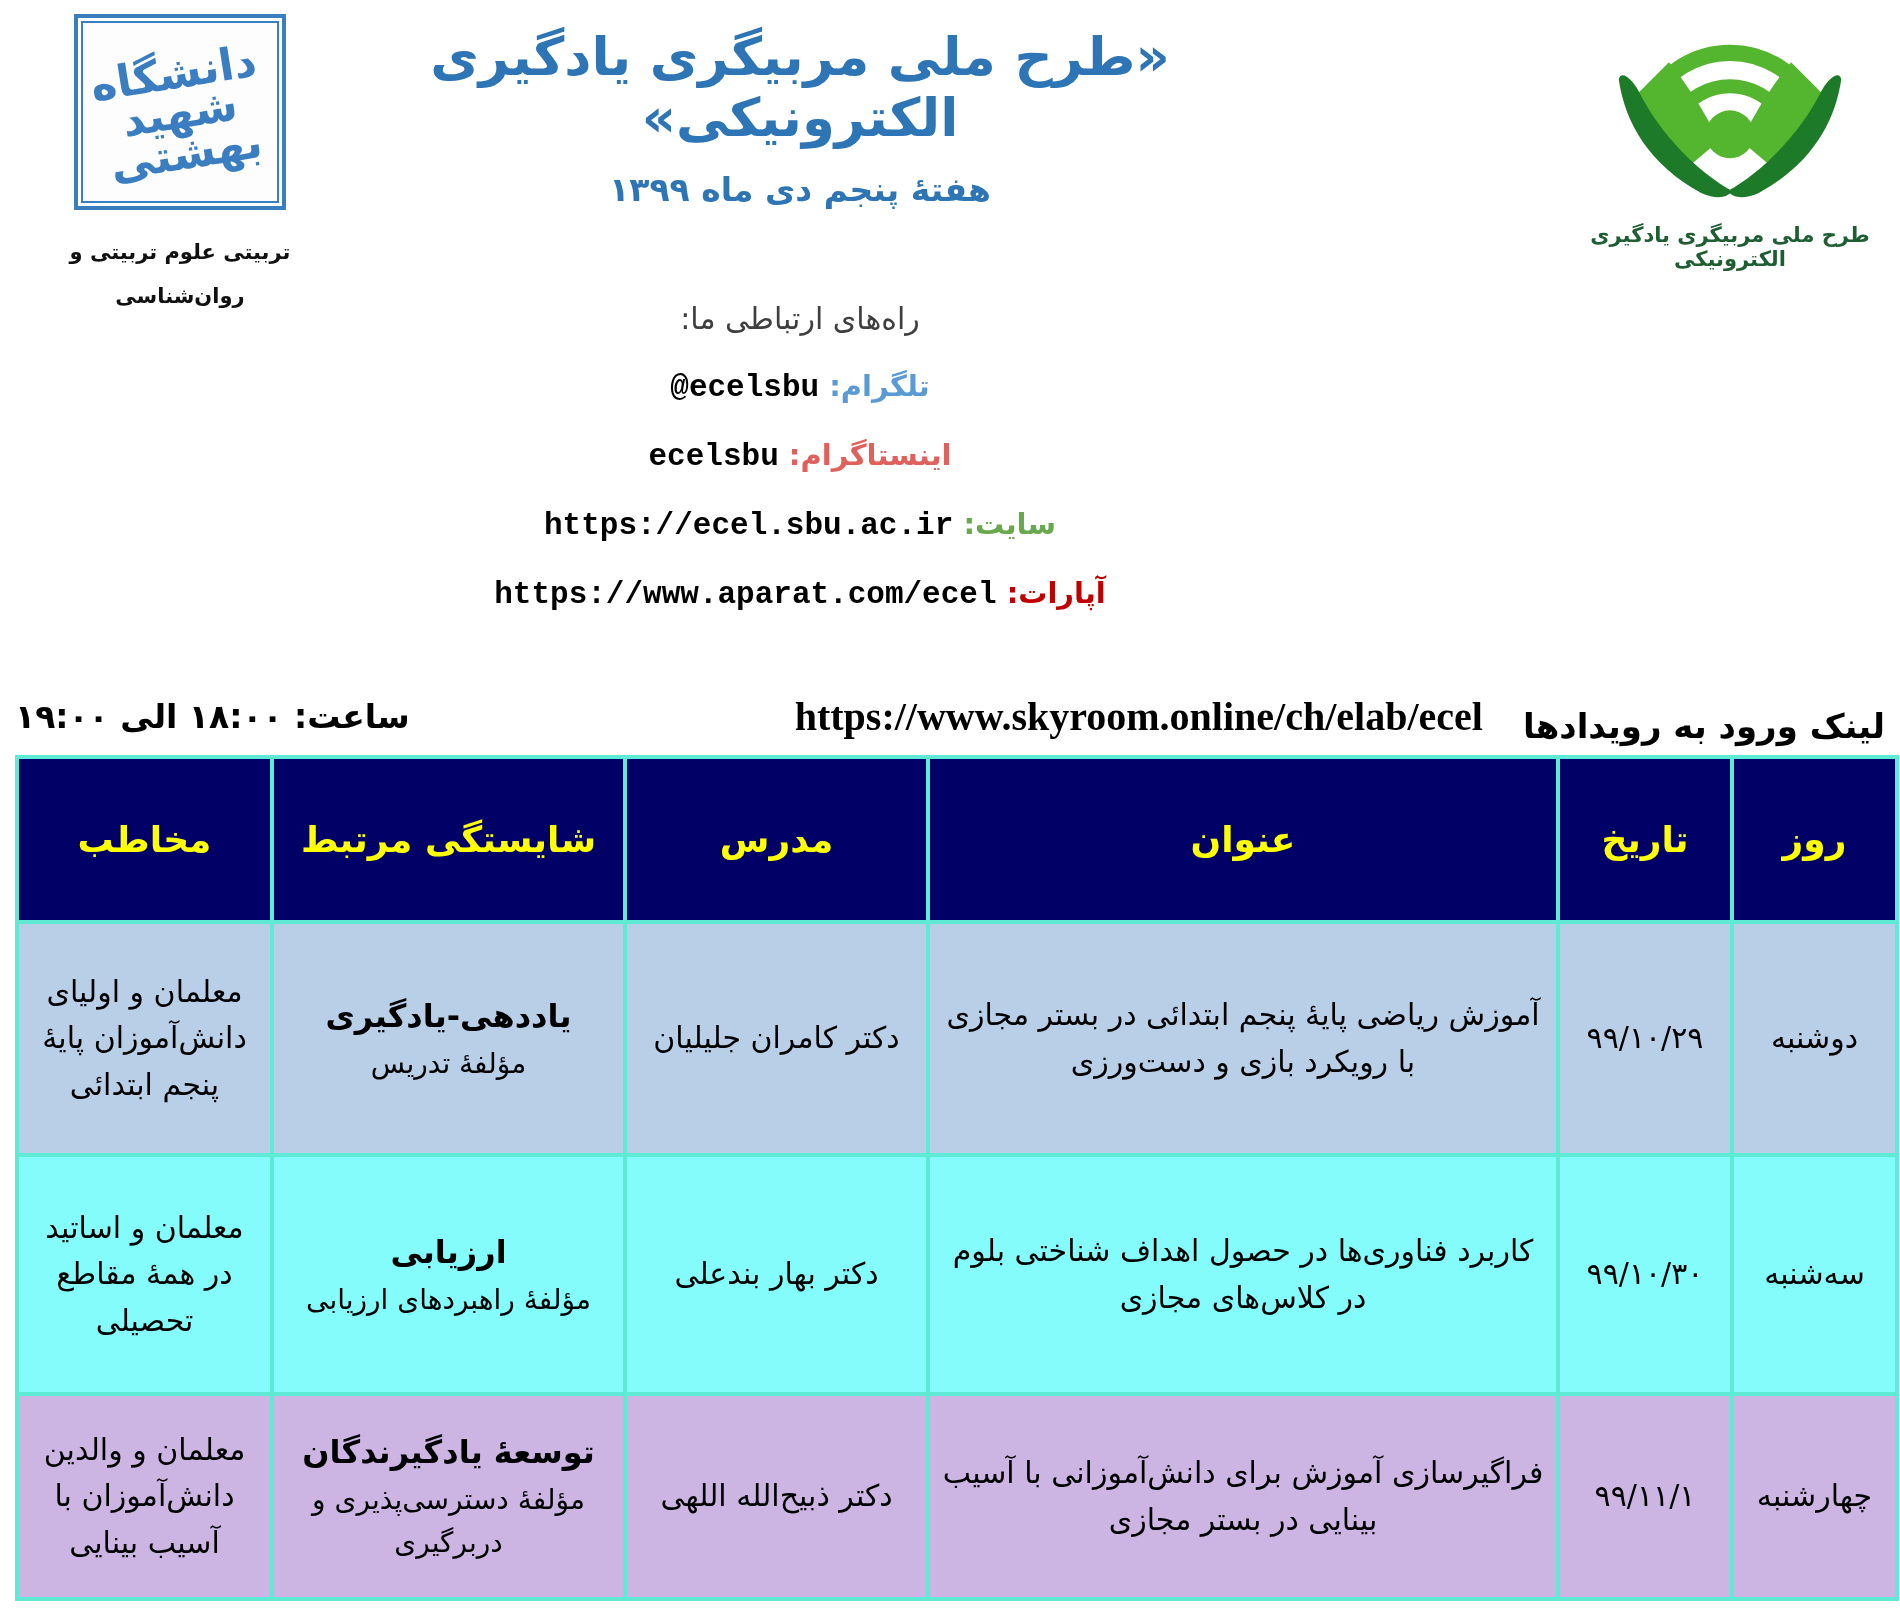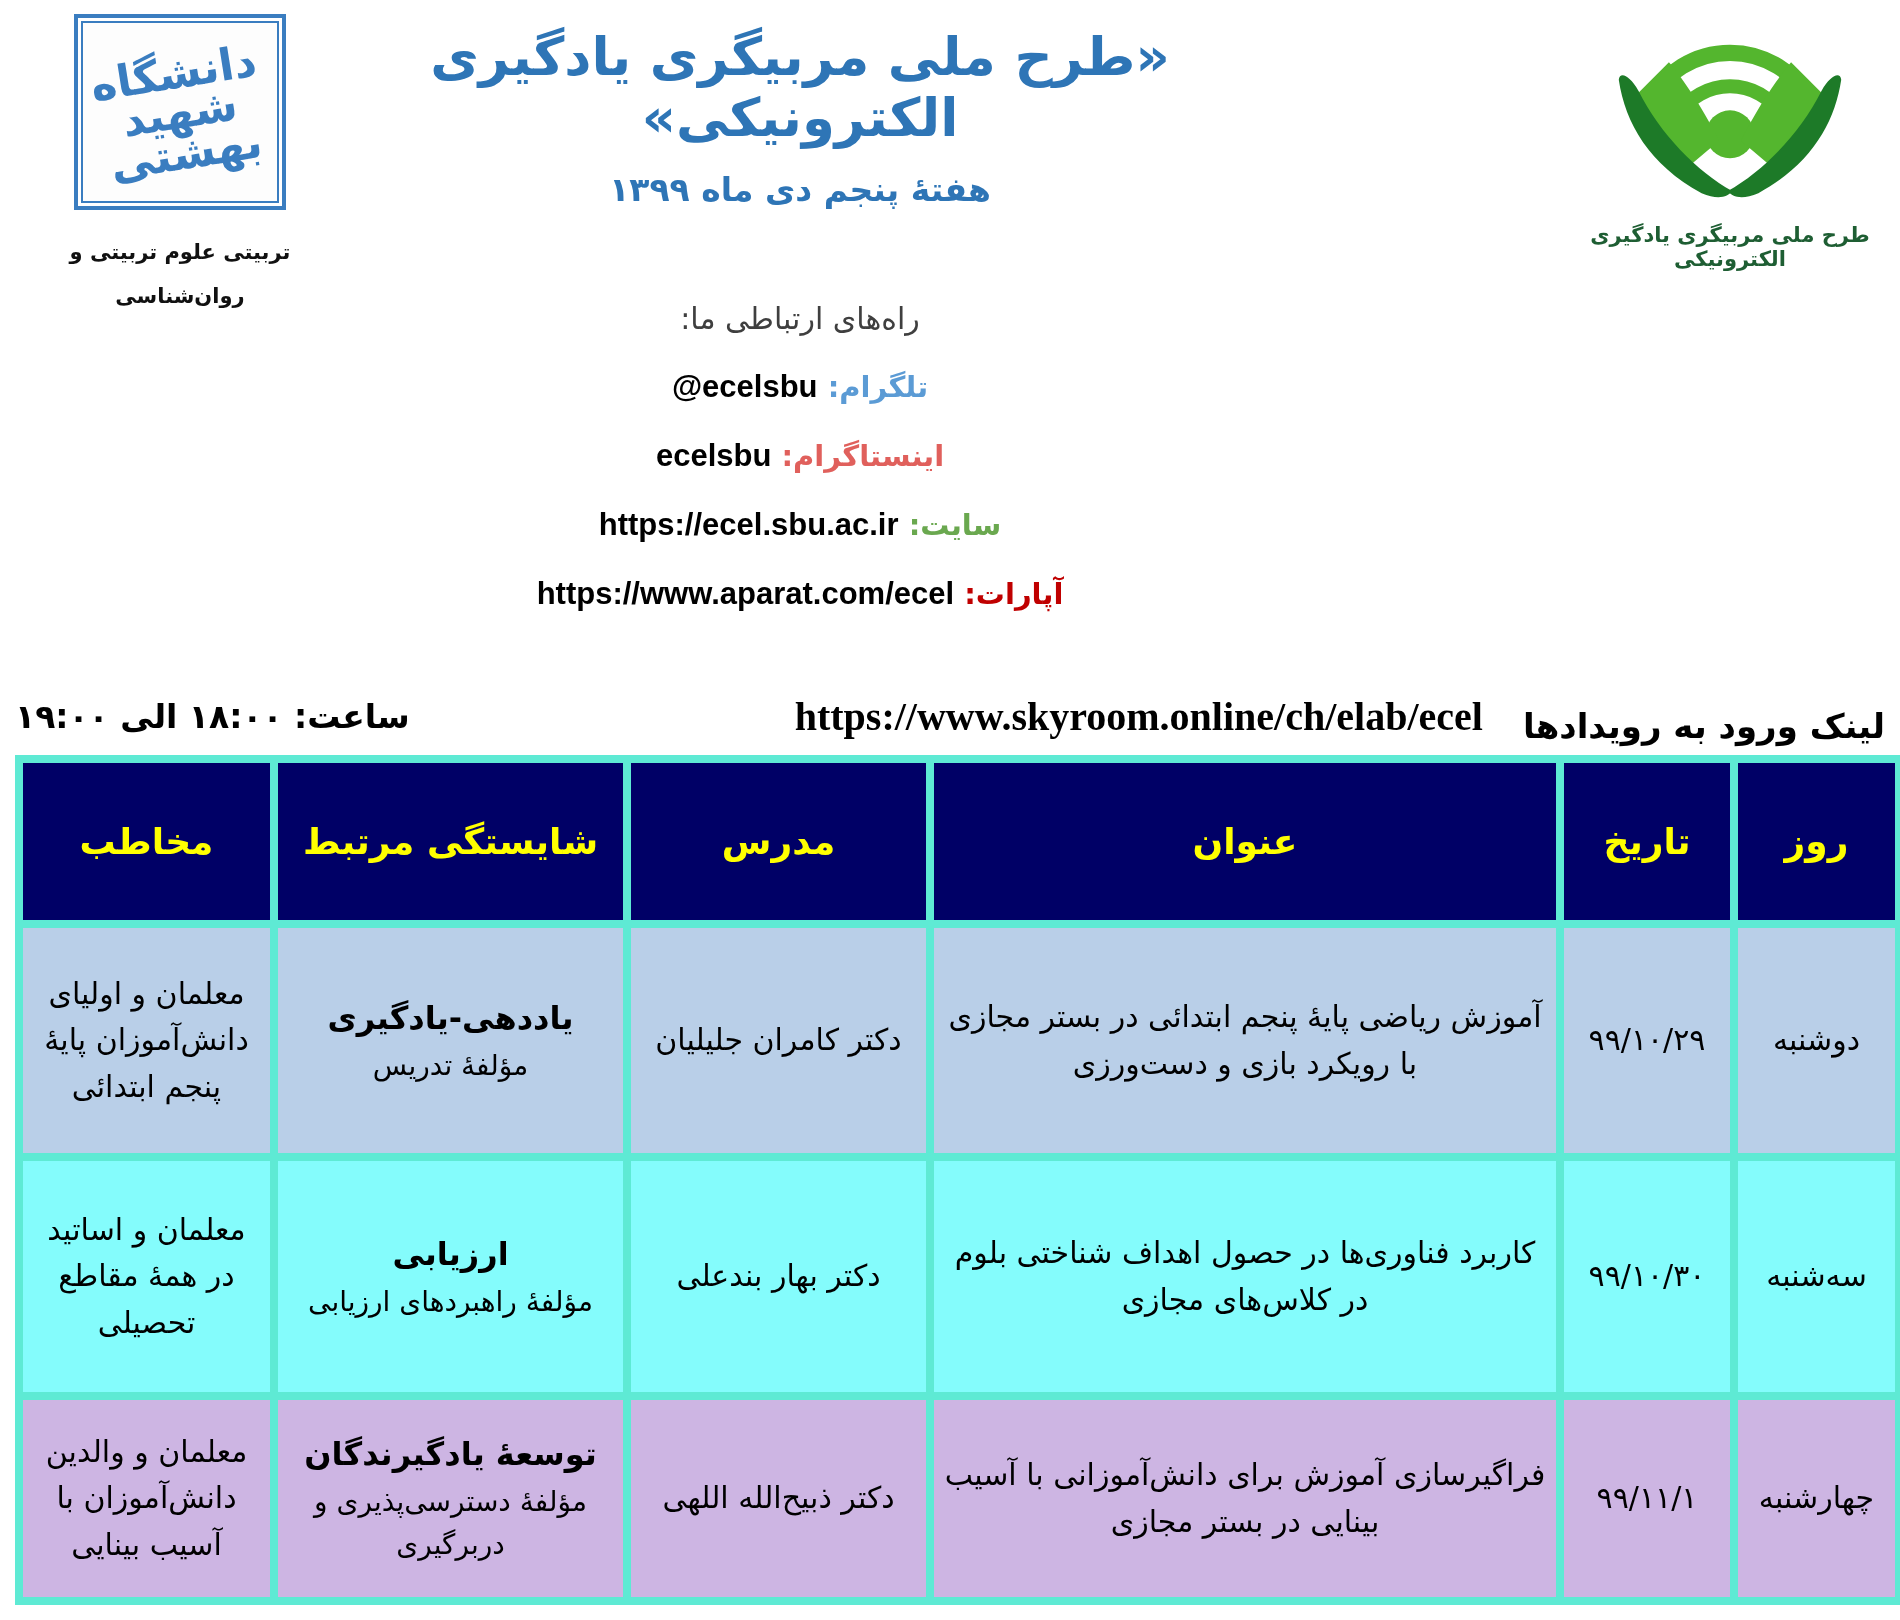--- a/index.html
+++ b/index.html
@@ -24,21 +24,21 @@
   }
   .uni-lines { margin-top:20px; font-weight:bold; font-size:21px; color:#111; line-height:2.1; }
 
   
   .center-head { position:absolute; left:300px; top:26px; width:1000px; text-align:center; }
   .main-title { color:#2e75b6; font-weight:bold; font-size:53px; }
   .sub-title  { color:#2e75b6; font-weight:bold; font-size:33px; margin-top:22px; }
   .contact-heading { color:#3f3f3f; font-weight:normal; font-size:30px; margin-top:92px; }
   .contact-line { margin-top:33px; font-size:29px; font-weight:bold; color:#111; }
   .contact-label { font-weight:bold; }
-  .contact-value { color:#000; font-family:Liberation Sans, sans-serif; font-weight:bold; font-size:31px; }
+  .contact-value { color:#000; font-family:Liberation Mono, monospace; font-weight:bold; font-size:31px; }
 
   
   .plan-logo-block { position:absolute; right:30px; top:10px; width:280px; text-align:center; }
   .plan-logo-caption { margin-top:4px; color:#1e5e33; font-weight:bold; font-size:21px; }
 
   
   .link-bar {
     position:absolute; top:688px; left:15px; width:1870px; height:56px;
     display:flex; flex-direction:row; justify-content:space-between; align-items:center;
   }
@@ -48,21 +48,21 @@
     font-family:"Liberation Serif", serif; font-weight:bold; font-size:40px; color:#000;
   }
   .time-label { font-weight:bold; font-size:33px; color:#000; }
 
   
   .sched {
     position:absolute; top:755px; left:15px; width:1880px;
     border-collapse:collapse; table-layout:fixed; direction:rtl;
   }
   .sched th, .sched td {
-    border:8px solid #5eead4; text-align:center; vertical-align:middle;
+    border:4px solid #5eead4; text-align:center; vertical-align:middle;
     padding:6px 10px; overflow:hidden;
   }
   .sched thead tr { height:165px; background:#000066; }
   .sched th { color:#ffff00; font-weight:bold; font-size:36px; }
   .r0 { height:233px; }
   .r1 { height:239px; }
   .r2 { height:205px; }
   .sched td { font-size:30px; color:#000; line-height:1.55; }
   .c-comp .comp-main { display:block; font-weight:bold; font-size:32px; }
   .c-comp .comp-sub  { display:block; font-size:28px; }

